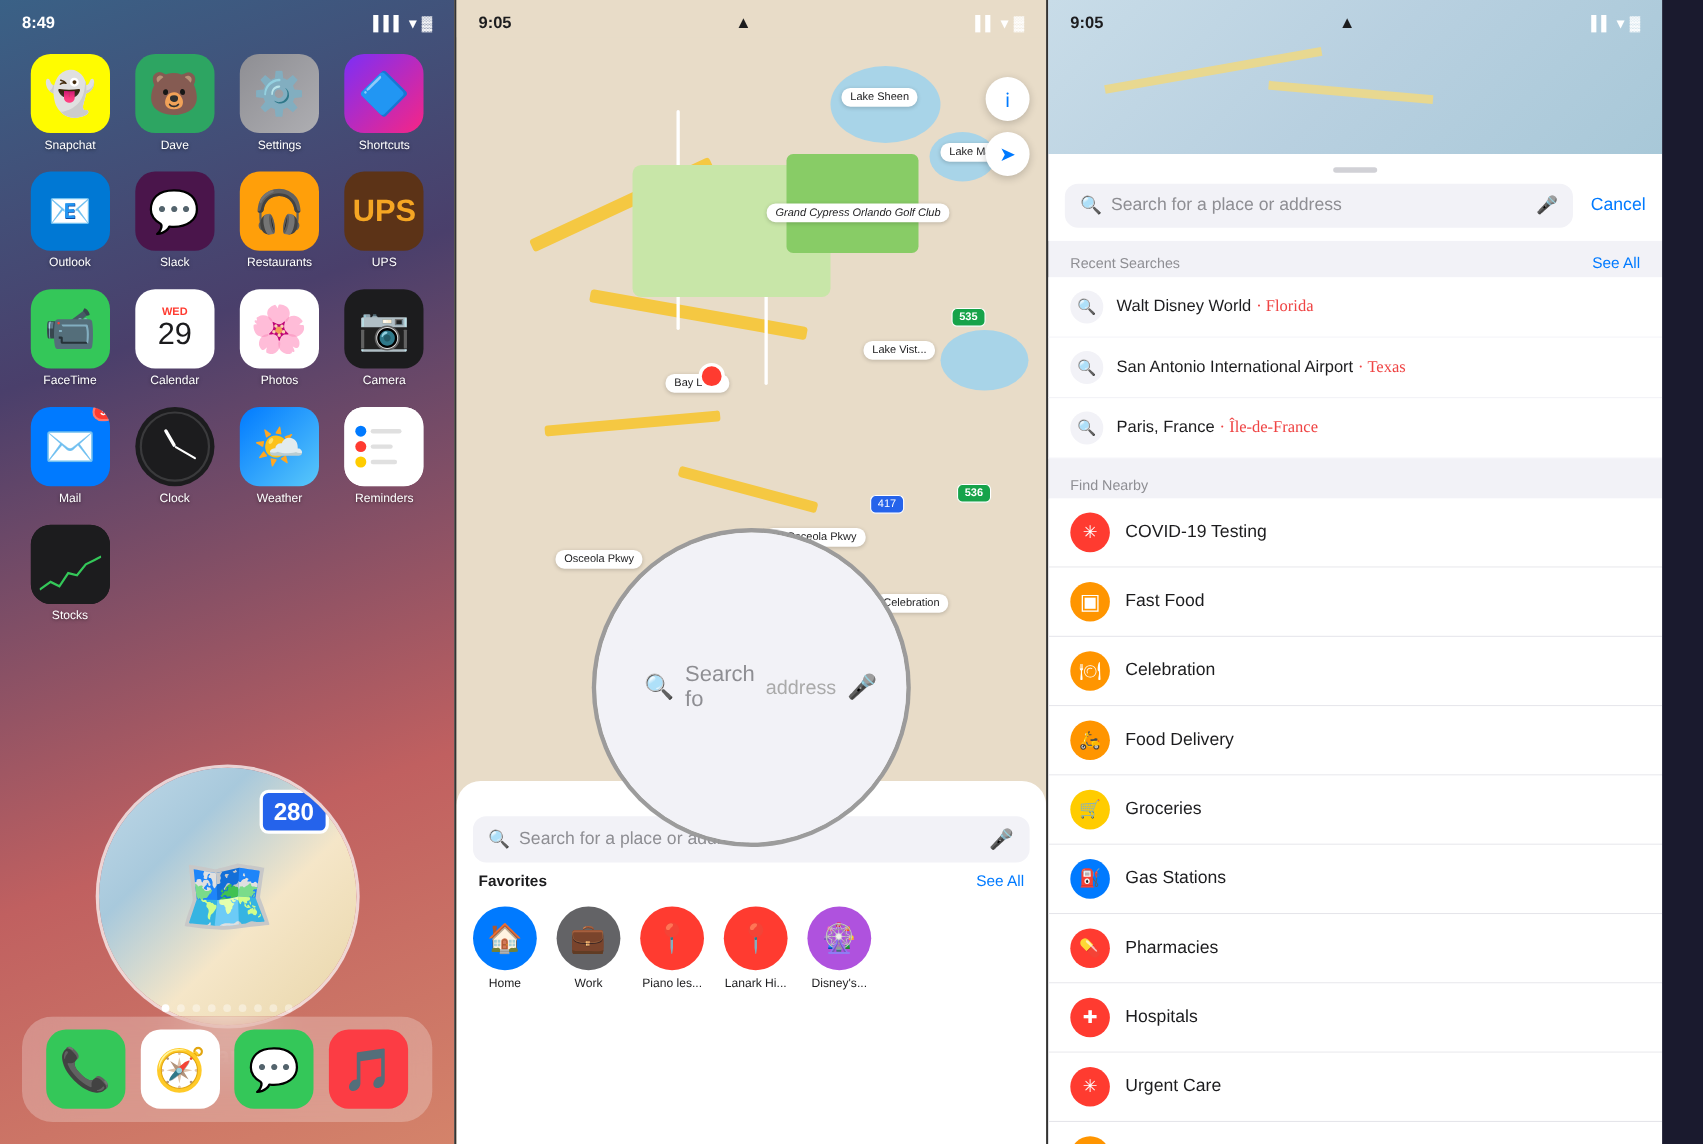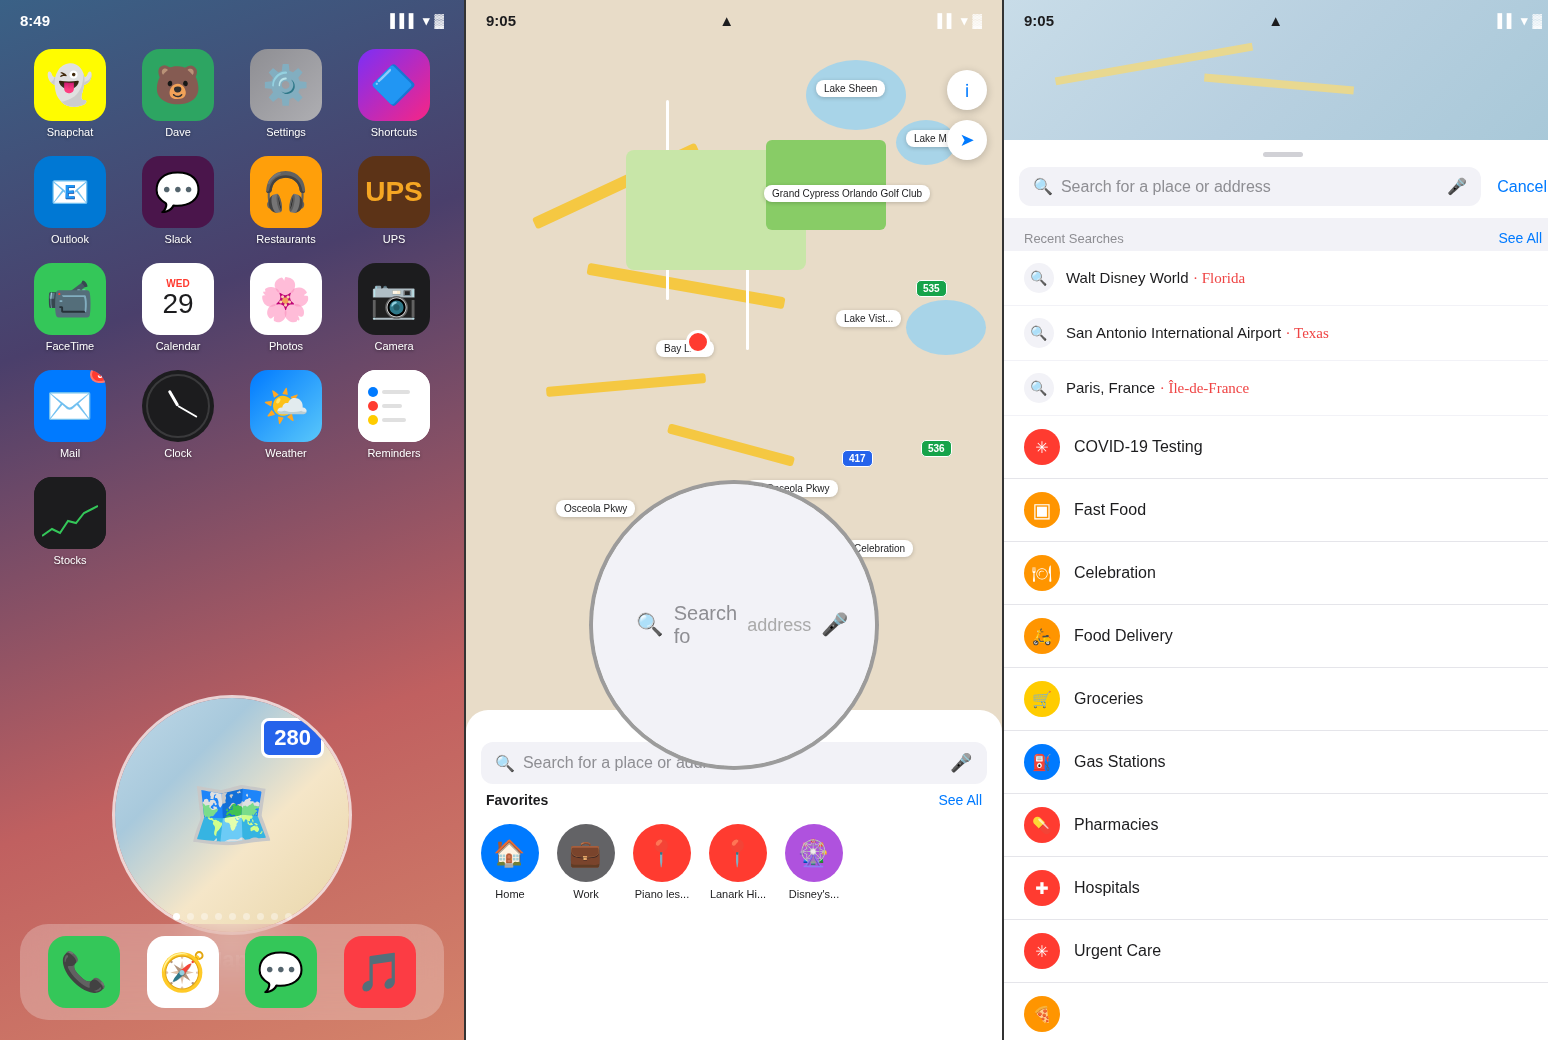--- a/index.html
+++ b/index.html
@@ -8,21 +8,21 @@
       height: 1040px;
       display: flex;
       flex-direction: row;
       font-family: -apple-system, BlinkMacSystemFont, 'SF Pro Display', 'Helvetica Neue', sans-serif;
       overflow: hidden;
       background: #1a1a2e;
     }
 
     
     .screen1 {
-      width: 464px;
+      width: 413px;
       height: 1040px;
       background: linear-gradient(160deg, #3a6186 0%, #4a3f6b 30%, #c06060 70%, #d4836a 100%);
       position: relative;
       overflow: hidden;
       flex-shrink: 0;
     }
 
     .status-bar {
       display: flex;
       justify-content: space-between;
@@ -663,21 +663,21 @@
       white-space: nowrap;
     }
 
     .road-number {
       position: absolute;
       background: #2563eb;
       color: white;
       border-radius: 5px;
       padding: 2px 6px;
       font-size: 10px;
-      font-weight: 700;
+      font-weight: 400;
       border: 1.5px solid white;
       z-index: 5;
     }
 
     .green-road-number {
       position: absolute;
       background: #16a34a;
       color: white;
       border-radius: 5px;
       padding: 2px 6px;
@@ -891,21 +891,21 @@
 
     <div class="map-water" style="width:100px; height:70px; top:60px; left:340px;"></div>
     <div class="map-water" style="width:60px; height:45px; top:120px; left:430px;"></div>
     <div class="map-water" style="width:80px; height:55px; top:300px; left:440px;"></div>
 
     <div class="map-green" style="width:180px; height:120px; top:150px; left:160px;"></div>
     <div class="map-golf" style="width:120px; height:90px; top:140px; left:300px;"></div>
 
     <div class="map-label-pill" style="top:80px; left:350px;">Lake Sheen</div>
     <div class="map-label-pill" style="top:130px; left:440px;">Lake Mabel</div>
-    <div class="map-label-pill" style="top:185px; left:298px;">Grand Cypress Orlando Golf Club</div>
+    <div class="map-label-pill" style="top:185px; left:282px;font-style:italic;">Grand Cypress Orlando Golf Club</div>
     <div class="map-label-pill" style="top:310px; left:370px;">Lake Vist...</div>
     <div class="map-label-pill" style="top:340px; left:190px;">Bay Lake</div>
     <div class="map-label-pill" style="top:500px; left:90px;">Osceola Pkwy</div>
     <div class="map-label-pill" style="top:480px; left:280px;">W Osceola Pkwy</div>
     <div class="map-label-pill" style="top:540px; left:380px;">Celebration</div>
 
     <div class="road-number" style="top:450px; left:376px;">417</div>
     <div class="green-road-number" style="top:280px; left:450px;">535</div>
     <div class="green-road-number" style="top:440px; left:455px;">536</div>
 
@@ -1020,20 +1020,21 @@
     </div>
   </div>
   <div class="recent-item">
     <div class="recent-icon">🔍</div>
     <div class="recent-text">
       <span class="recent-name">Paris, France</span>
       <span class="recent-state"> · Île-de-France</span>
     </div>
   </div>
 
+  <div class="find-nearby-label">Find Nearby</div>
 
   <div class="nearby-item">
     <div class="nearby-icon ni-covid">✳</div>
     <span class="nearby-label">COVID-19 Testing</span>
   </div>
   <div class="nearby-item">
     <div class="nearby-icon ni-fastfood" style="font-size:20px;">▣</div>
     <span class="nearby-label">Fast Food</span>
   </div>
   <div class="nearby-item">

